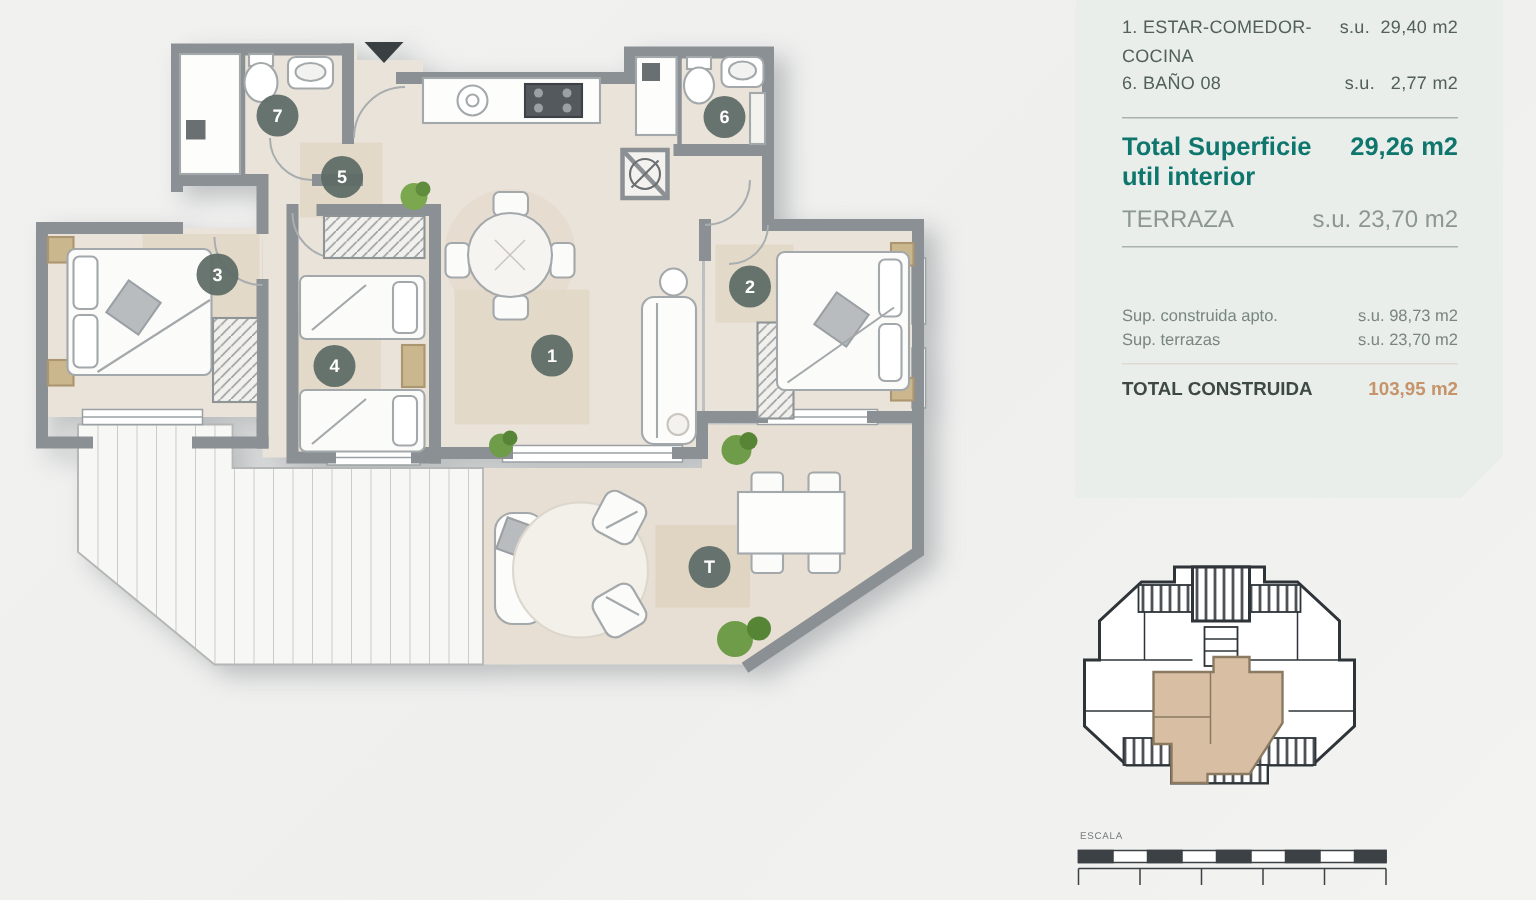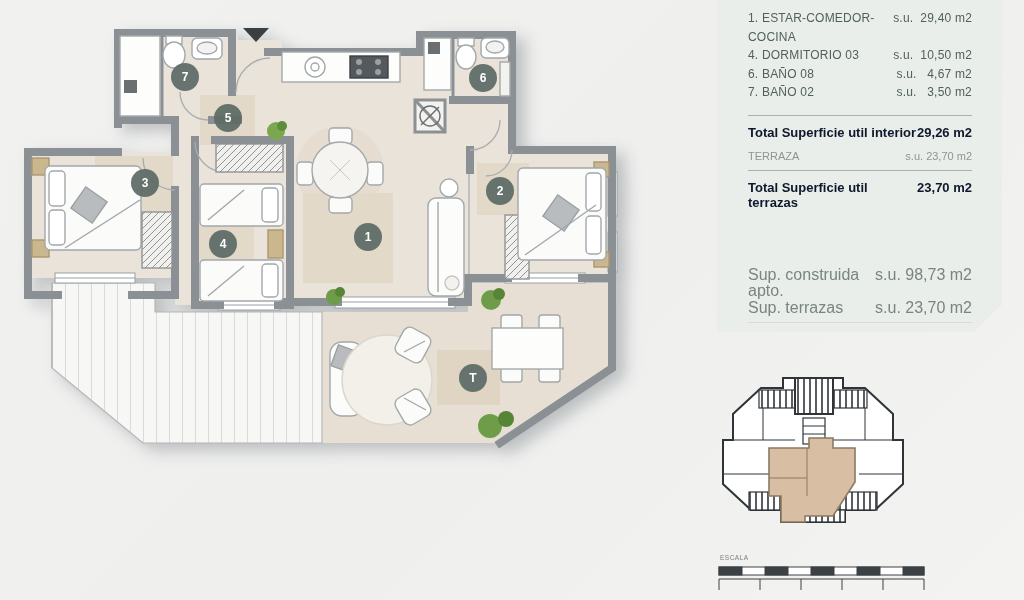--- a/index.html
+++ b/index.html
@@ -20,23 +20,23 @@
     clip-path:polygon(0 0,100% 0,100% calc(100% - 28px),calc(100% - 28px) 100%,0 100%);
     box-shadow:0 5px 12px rgba(90,100,95,.18);
     color:#47524d;
   }
   .panel-inner{padding:9px 30px 0 31px;}
   .row{display:flex;justify-content:space-between;align-items:baseline;}
   .rooms .row{font-size:12px;line-height:18.6px;letter-spacing:.2px;color:#53605a;}
   .row .val{text-align:center;white-space:pre;}
   .divider{border:none;border-top:1px solid #a9b3ac;margin:0;}
   .d1{margin-top:13px;}
-  .total-row{font-size:13px;font-weight:bold;color:#0f172a;padding:9px 0 8px 0;}
-  .muted-row{font-size:11px;color:#8c978f;padding:2px 0 8px 0;}
-  .sup-block{margin-top:49px;font-size:16px;color:#79857e;line-height:16.5px;}
+  .total-row{font-size:17px;font-weight:bold;color:#0f766e;padding:9px 0 8px 0;}
+  .muted-row{font-size:16px;color:#8c978f;padding:2px 0 8px 0;}
+  .sup-block{margin-top:38px;font-size:11px;color:#79857e;line-height:16.5px;}
   .d2{margin-top:6px;border-top-color:#b4866b33;}
   .grand-row{font-size:12.5px;font-weight:bold;color:#3e4944;padding:9px 0;}
   .grand-row .val{color:#c6936a;}
 
   
   .keyplan{position:absolute;left:711px;top:366px;width:206px;height:172px;}
   .scalebar{position:absolute;left:714px;top:554px;width:220px;height:42px;}
   .scalebar .lbl{font-size:6.5px;letter-spacing:.5px;color:#777c7e;display:block;margin:0 0 2px 6px;}
 </style>
 </head>
@@ -303,47 +303,35 @@
 </div>
 
 <div class="panel">
   <div class="panel-inner">
     <div class="rooms">
       <div class="row">
           <span>1. ESTAR-COMEDOR-COCINA</span>
           <span class="val">s.u.  29,40 m2</span>
         </div>
       <div class="row">
-          <span>4. DORMITORIO 03</span>
-          <span class="val">s.u.  10,50 m2</span>
-        </div>
-      <div class="row">
           <span>6. BAÑO 08</span>
-          <span class="val">s.u.   4,67 m2</span>
-        </div>
-      <div class="row">
-          <span>7. BAÑO 02</span>
-          <span class="val">s.u.   3,50 m2</span>
+          <span class="val">s.u.   2,77 m2</span>
         </div>
     </div>
 
     <hr class="divider d1">
     <div class="row total-row">
       <span>Total Superficie util interior</span>
       <span class="val">29,26 m2</span>
     </div>
     <div class="row muted-row">
       <span>TERRAZA</span>
       <span class="val">s.u. 23,70 m2</span>
     </div>
     <hr class="divider">
-    <div class="row total-row">
-      <span>Total Superficie util terrazas</span>
-      <span class="val">23,70 m2</span>
-    </div>
 
     <div class="sup-block">
       <div class="row">
         <span>Sup. construida apto.</span>
         <span class="val">s.u. 98,73 m2</span>
       </div>
       <div class="row">
         <span>Sup. terrazas</span>
         <span class="val">s.u. 23,70 m2</span>
       </div>

